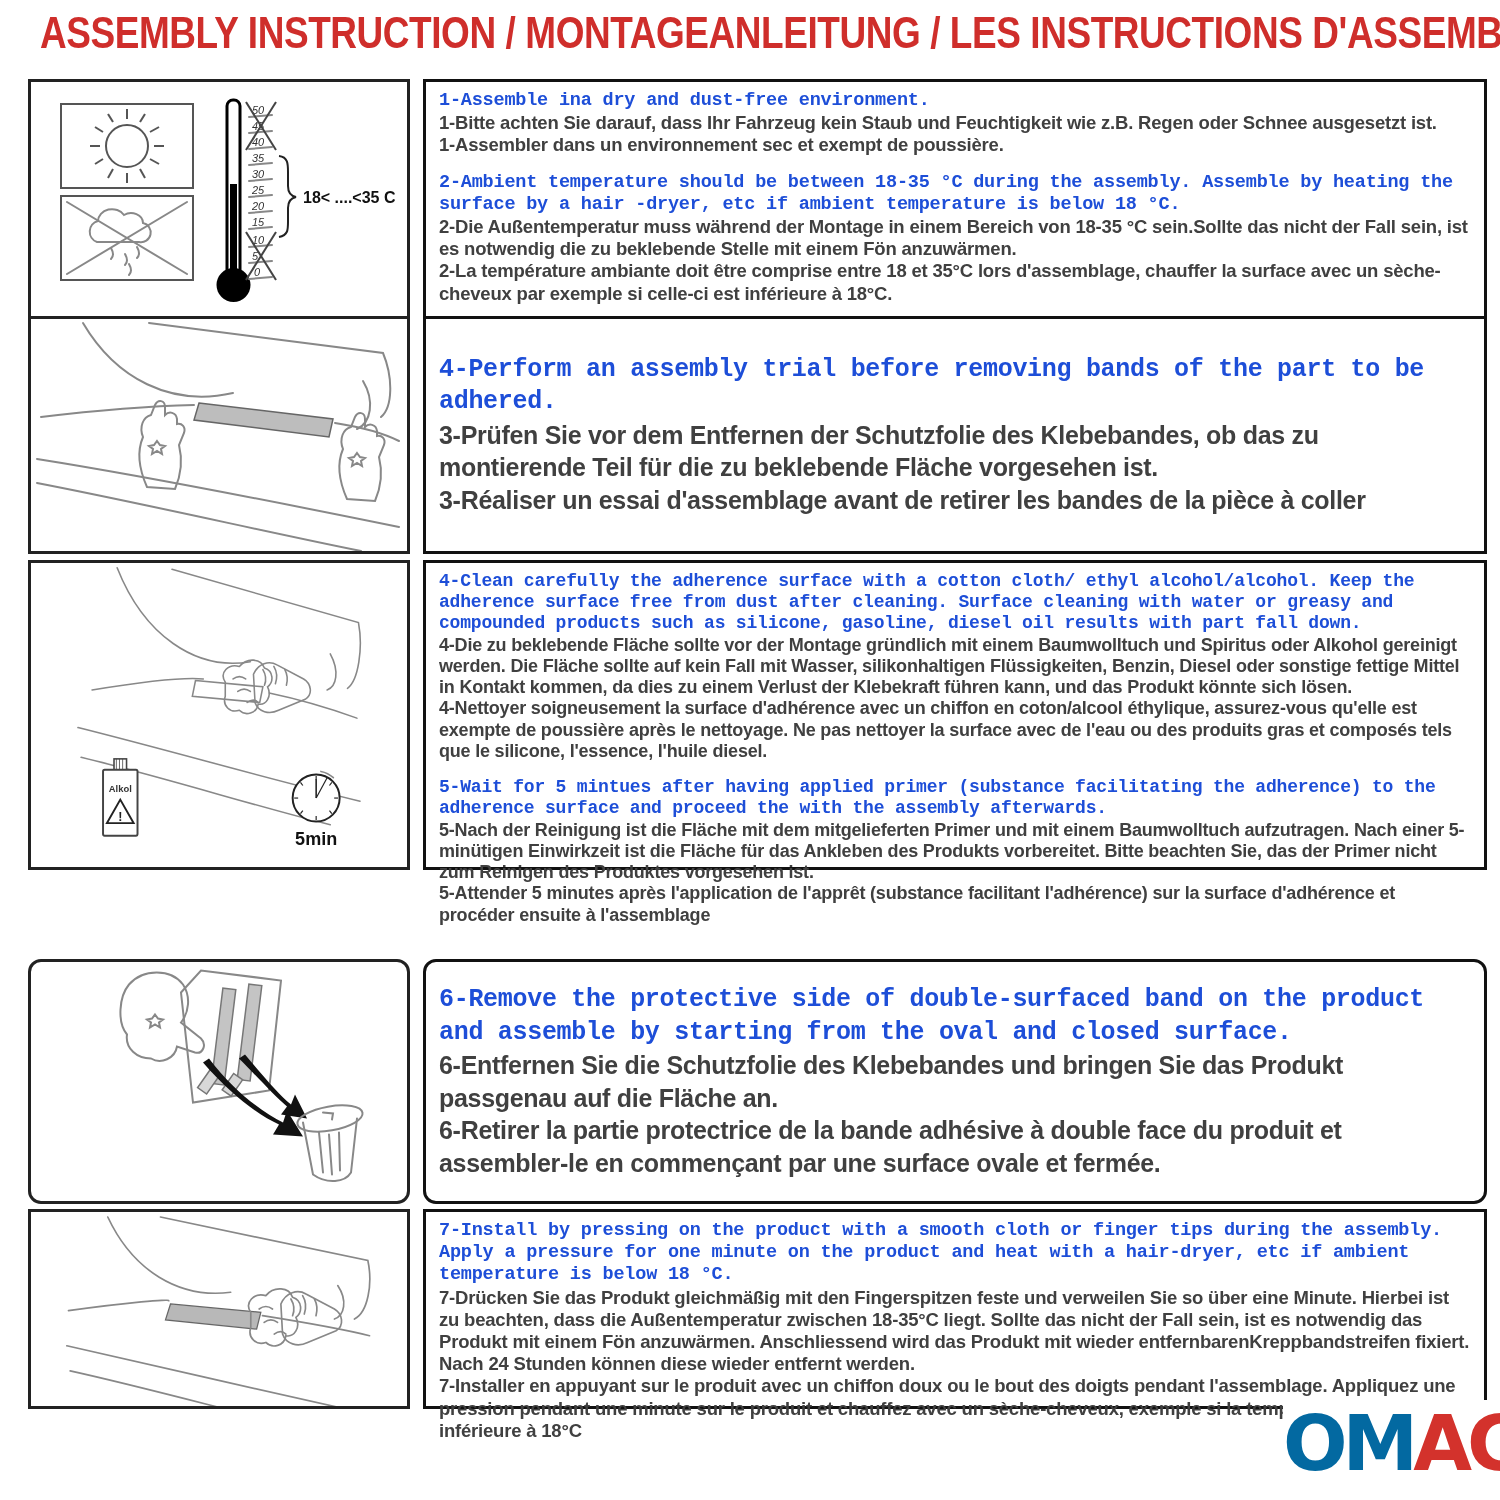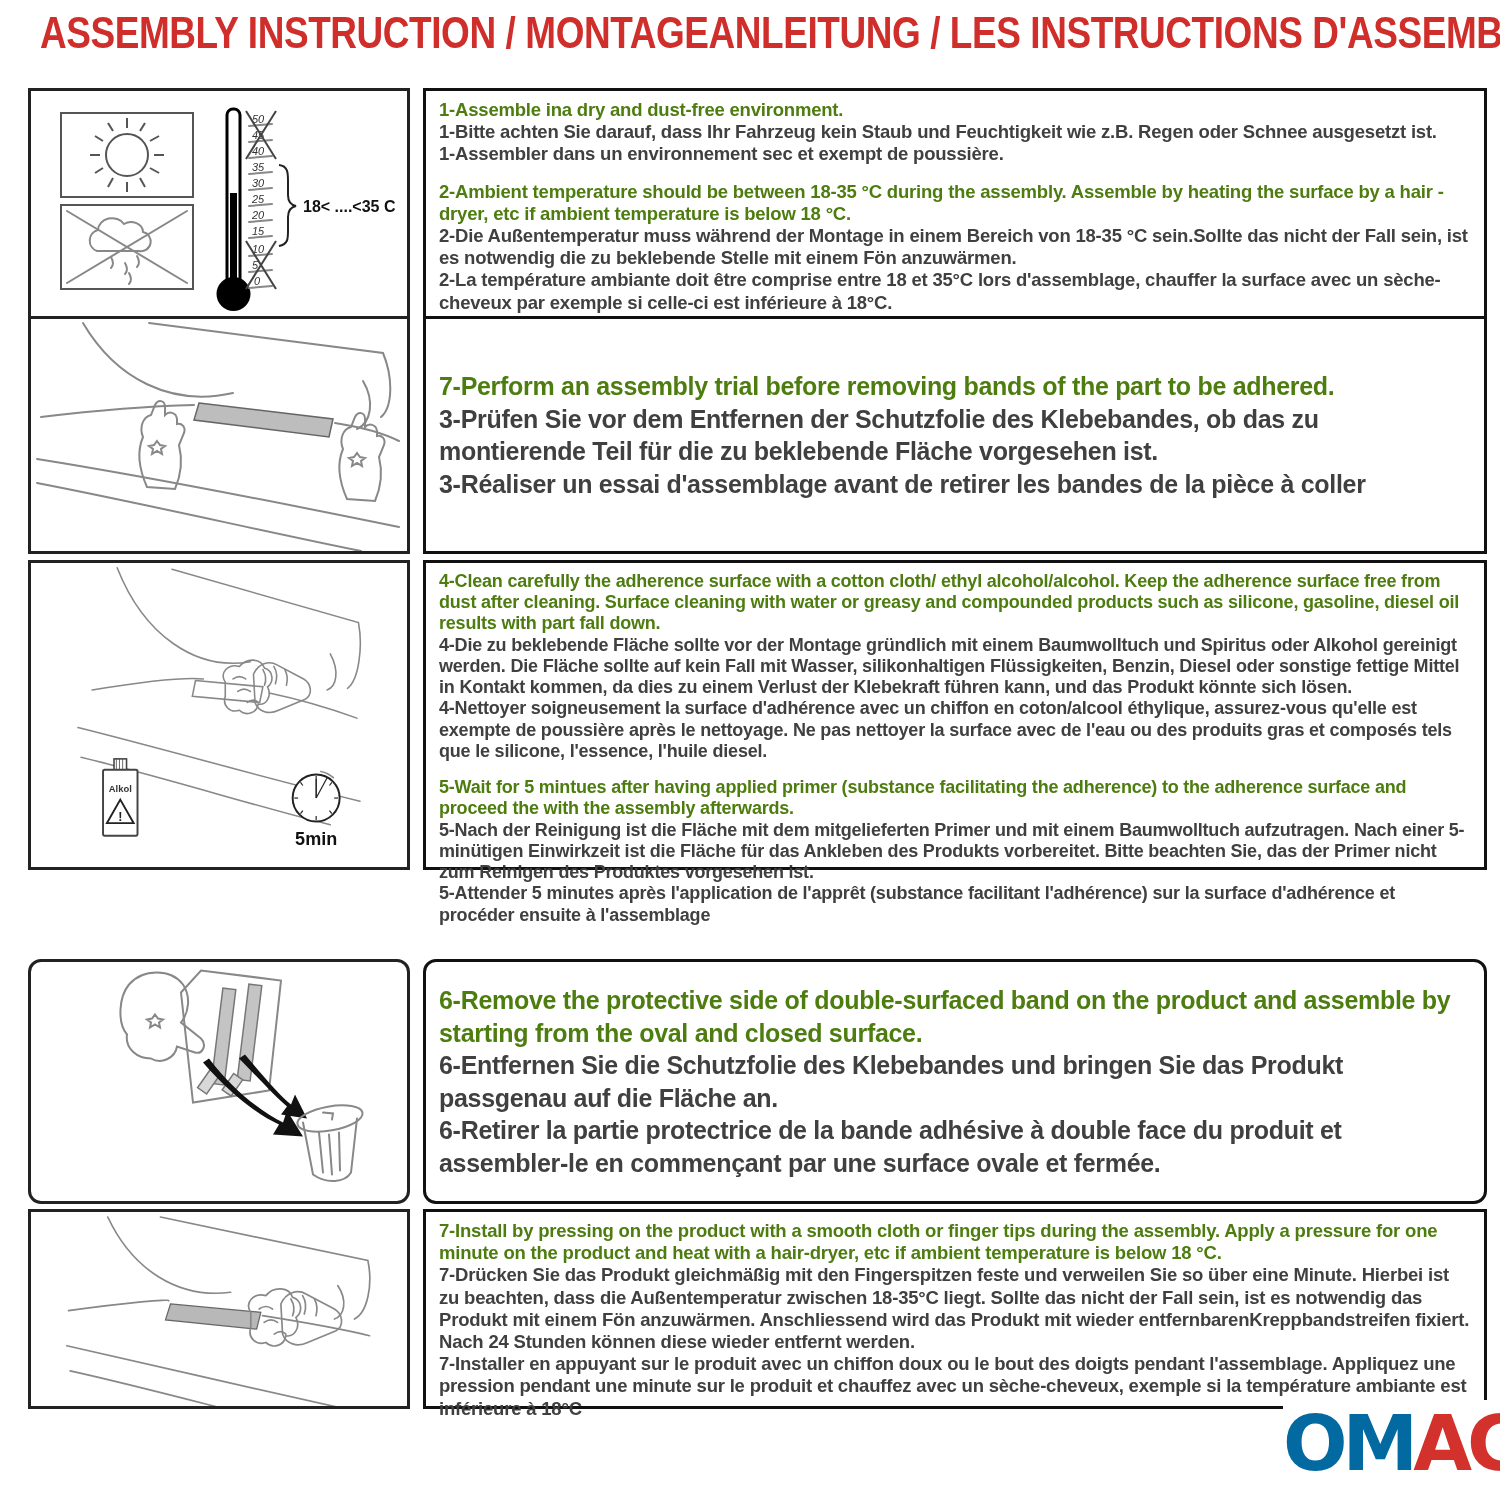--- a/index.html
+++ b/index.html
@@ -14,32 +14,32 @@
     transform:scaleX(0.84);transform-origin:left top;
   }
   .fig-box{
     position:absolute;left:28px;width:382px;box-sizing:border-box;
     border:3px solid #222;background:#fff;
   }
   .txt-box{
     position:absolute;left:423px;width:1064px;box-sizing:border-box;
     border:3px solid #111;background:#fff;padding:8px 13px;
   }
-  .r1{top:88px;height:242px;}
+  .r1{top:79px;height:242px;}
   .r2{top:316px;height:238px;}
   .r3{top:560px;height:310px;}
   .r4{top:959px;height:245px;border-radius:13px;}
   .r5{top:1209px;height:200px;}
   .txt-box p{
     margin:0;font-size:18.5px;line-height:1.2;color:#404040;
     letter-spacing:-0.2px;
     font-weight:bold;
   }
   .r3.txt-box p{font-size:18px;line-height:1.18;}
-  .txt-box p.b{font-weight:bold;color:#4d7c0f;}
+  .txt-box p.b{font-weight:bold;color:#1d4ed8;font-family:Liberation Mono, monospace;}
   .txt-box p.gap{margin-top:15px;}
   .mid{display:flex;flex-direction:column;justify-content:center;}
   .mid p{font-size:25px;line-height:1.3;letter-spacing:-0.3px;}
   .fig-box svg{display:block;width:100%;height:100%;}
   .logo{
     position:absolute;left:1283px;top:1400px;width:217px;height:88px;
     background:#fff;display:flex;align-items:center;z-index:5;
     font-family:"DejaVu Sans","Liberation Sans",sans-serif;
     font-weight:bold;font-size:76px;letter-spacing:-5px;line-height:1;
   }
@@ -148,21 +148,21 @@
       <path d="M116,168 C108,150 106,132 112,118 C108,108 112,98 120,96 L124,86 C127,80 134,81 134,88 L134,96 C138,92 145,93 146,100 L146,105 C151,104 155,108 153,114 L148,126 C152,142 150,156 144,170 Z" fill="#fff" class="sk"></path>
       <path d="M126,122 l3,4 l5,1 l-4,3 l1,5 l-5,-3 l-5,3 l1,-5 l-4,-3 l5,-1 z" class="sk" stroke-width="1.5"></path>
     </g>
     <g>
       <path d="M316,180 C308,162 306,144 312,130 C308,120 312,110 320,108 L324,98 C327,92 334,93 334,100 L334,108 C338,104 345,105 346,112 L346,117 C351,116 355,120 353,126 L348,138 C352,154 350,168 344,182 Z" fill="#fff" class="sk"></path>
       <path d="M326,134 l3,4 l5,1 l-4,3 l1,5 l-5,-3 l-5,3 l1,-5 l-4,-3 l5,-1 z" class="sk" stroke-width="1.5"></path>
     </g>
   </svg>
 </div>
 <div class="txt-box r2 mid">
-  <p class="b">7-Perform an assembly trial before removing bands of the part to be adhered.</p>
+  <p class="b">4-Perform an assembly trial before removing bands of the part to be adhered.</p>
   <p>3-Prüfen Sie vor dem Entfernen der Schutzfolie des Klebebandes, ob das zu montierende Teil für die zu beklebende Fläche vorgesehen ist.</p>
   <p>3-Réaliser un essai d'assemblage avant de retirer les bandes de la pièce à coller</p>
 </div>
 
 <div class="fig-box r3">
   <svg viewBox="0 0 376 388">
     <g>
       <path d="M58,6 C92,92 158,138 228,126" class="sk"></path>
       <path d="M128,8 L366,76 C372,108 366,150 352,160" class="sk"></path>
       <path d="M330,116 C342,138 338,158 326,162" class="sk"></path>

